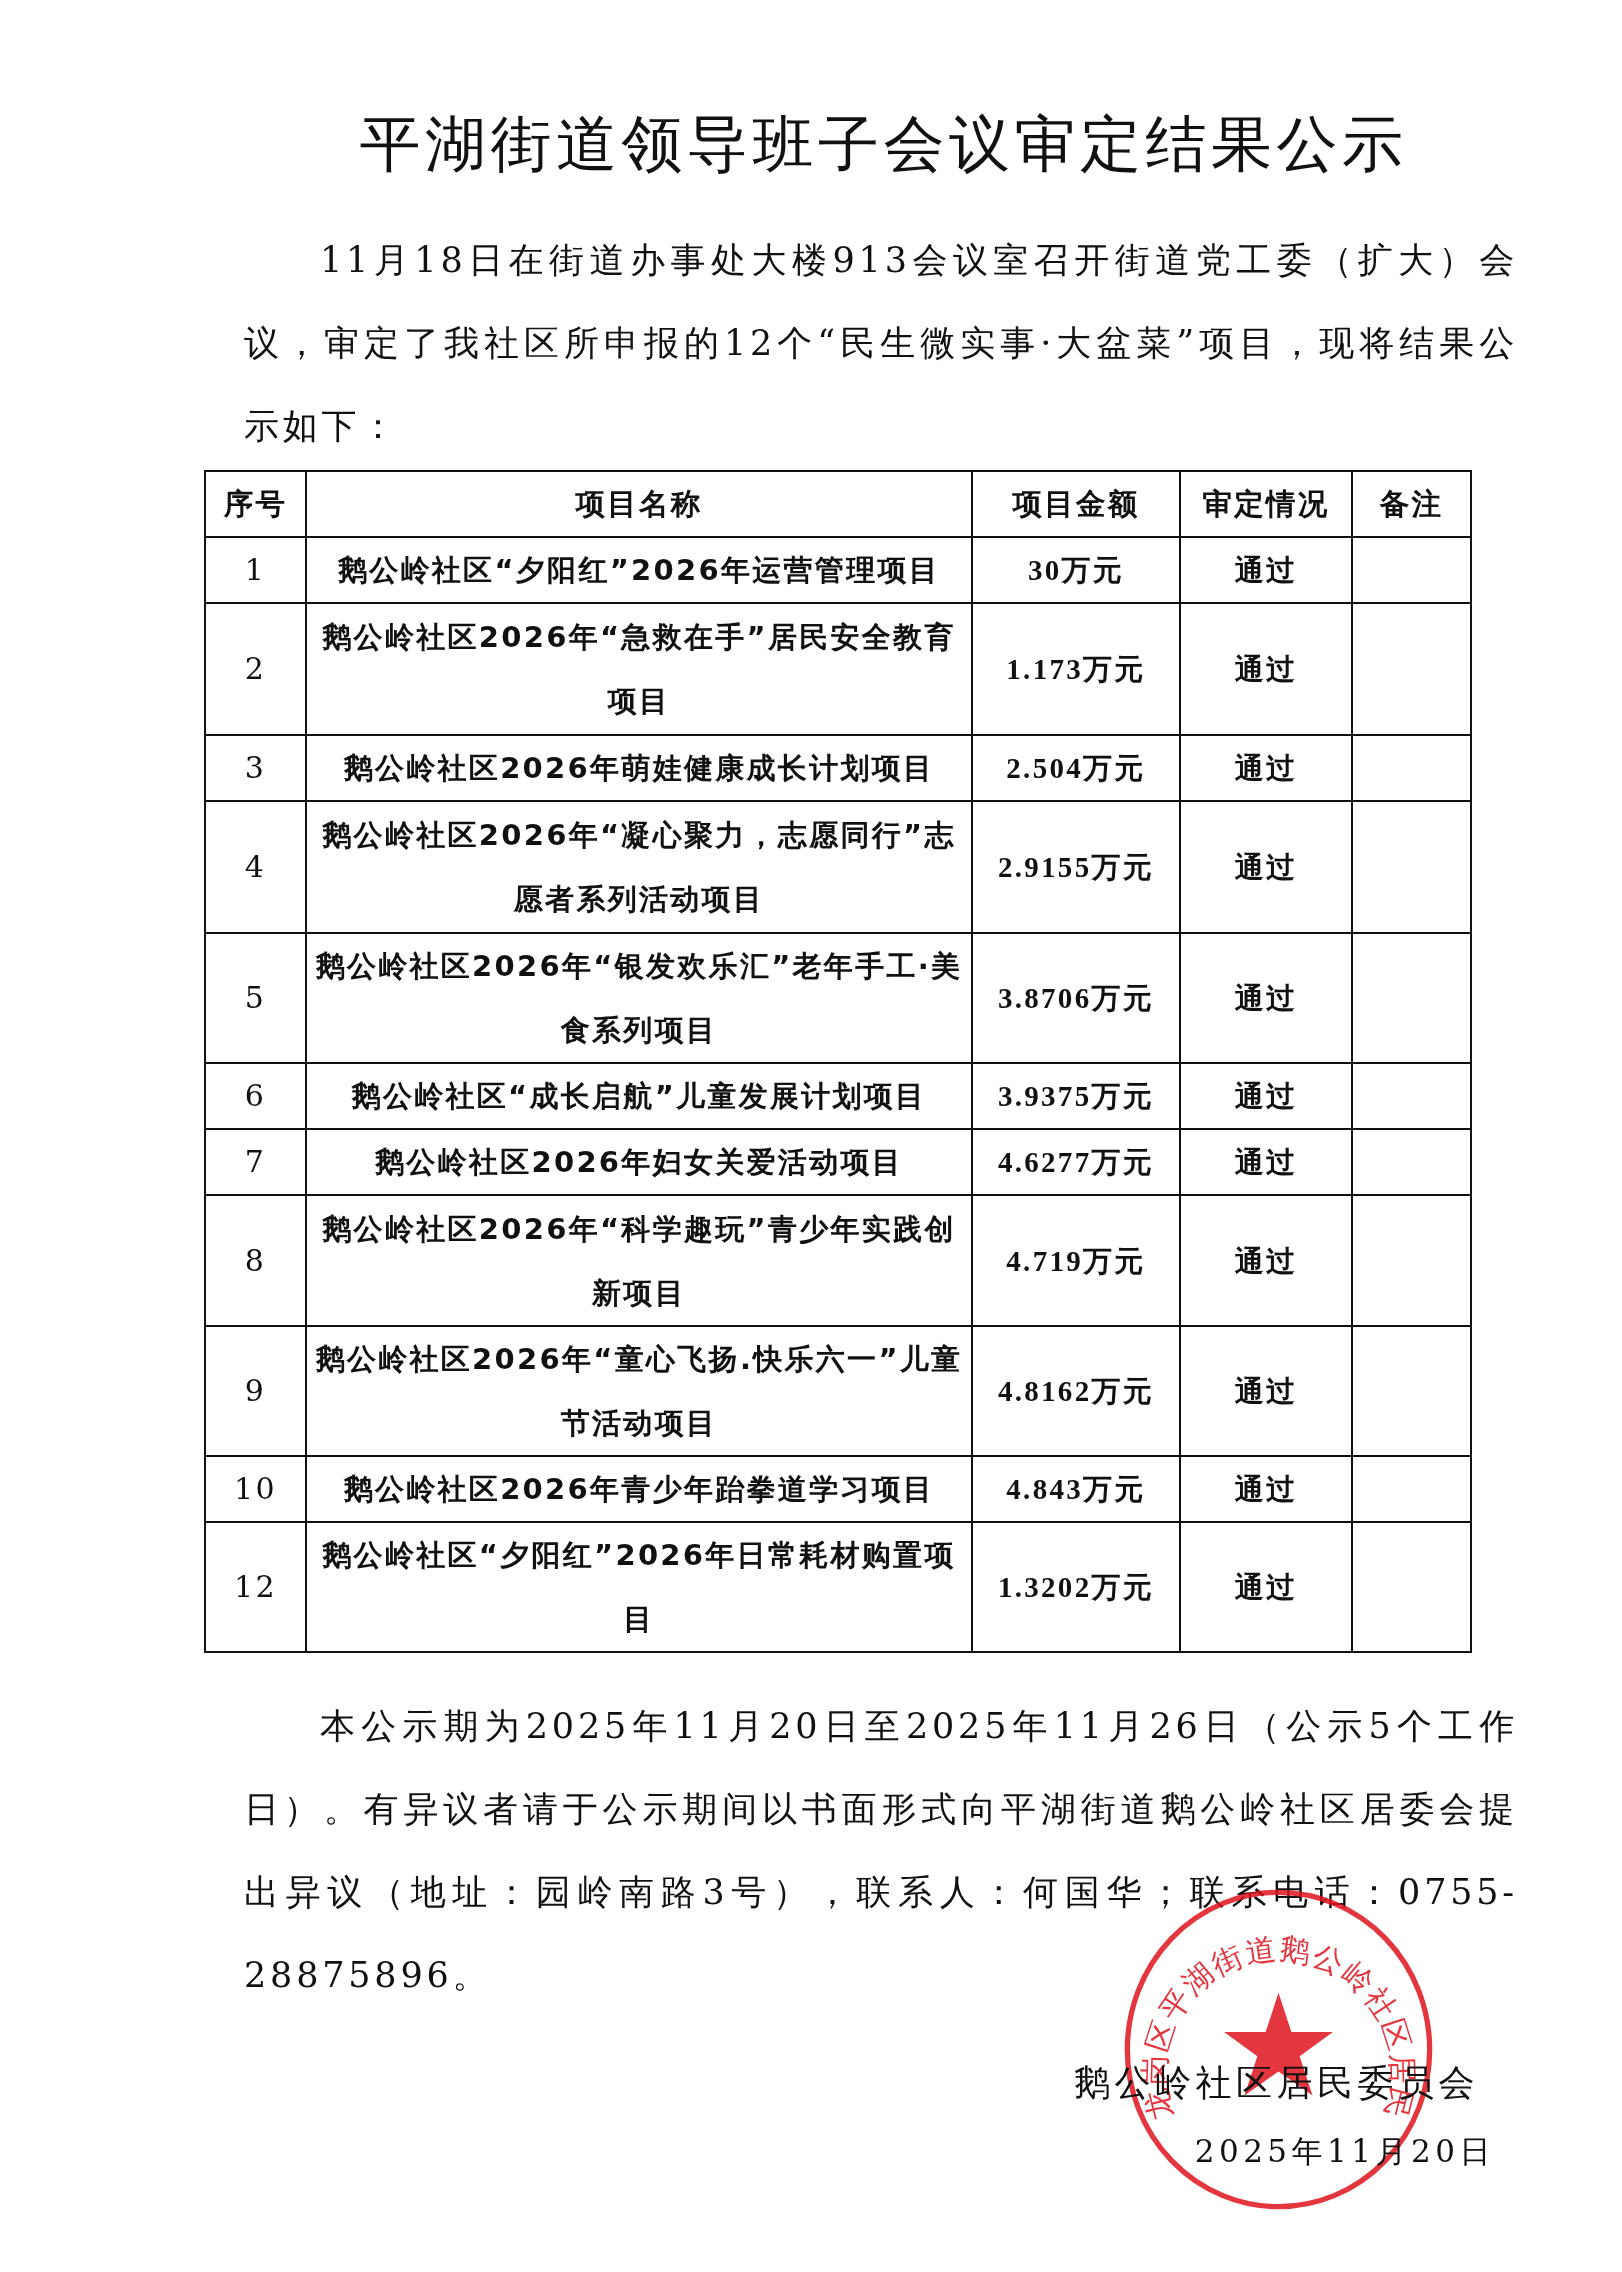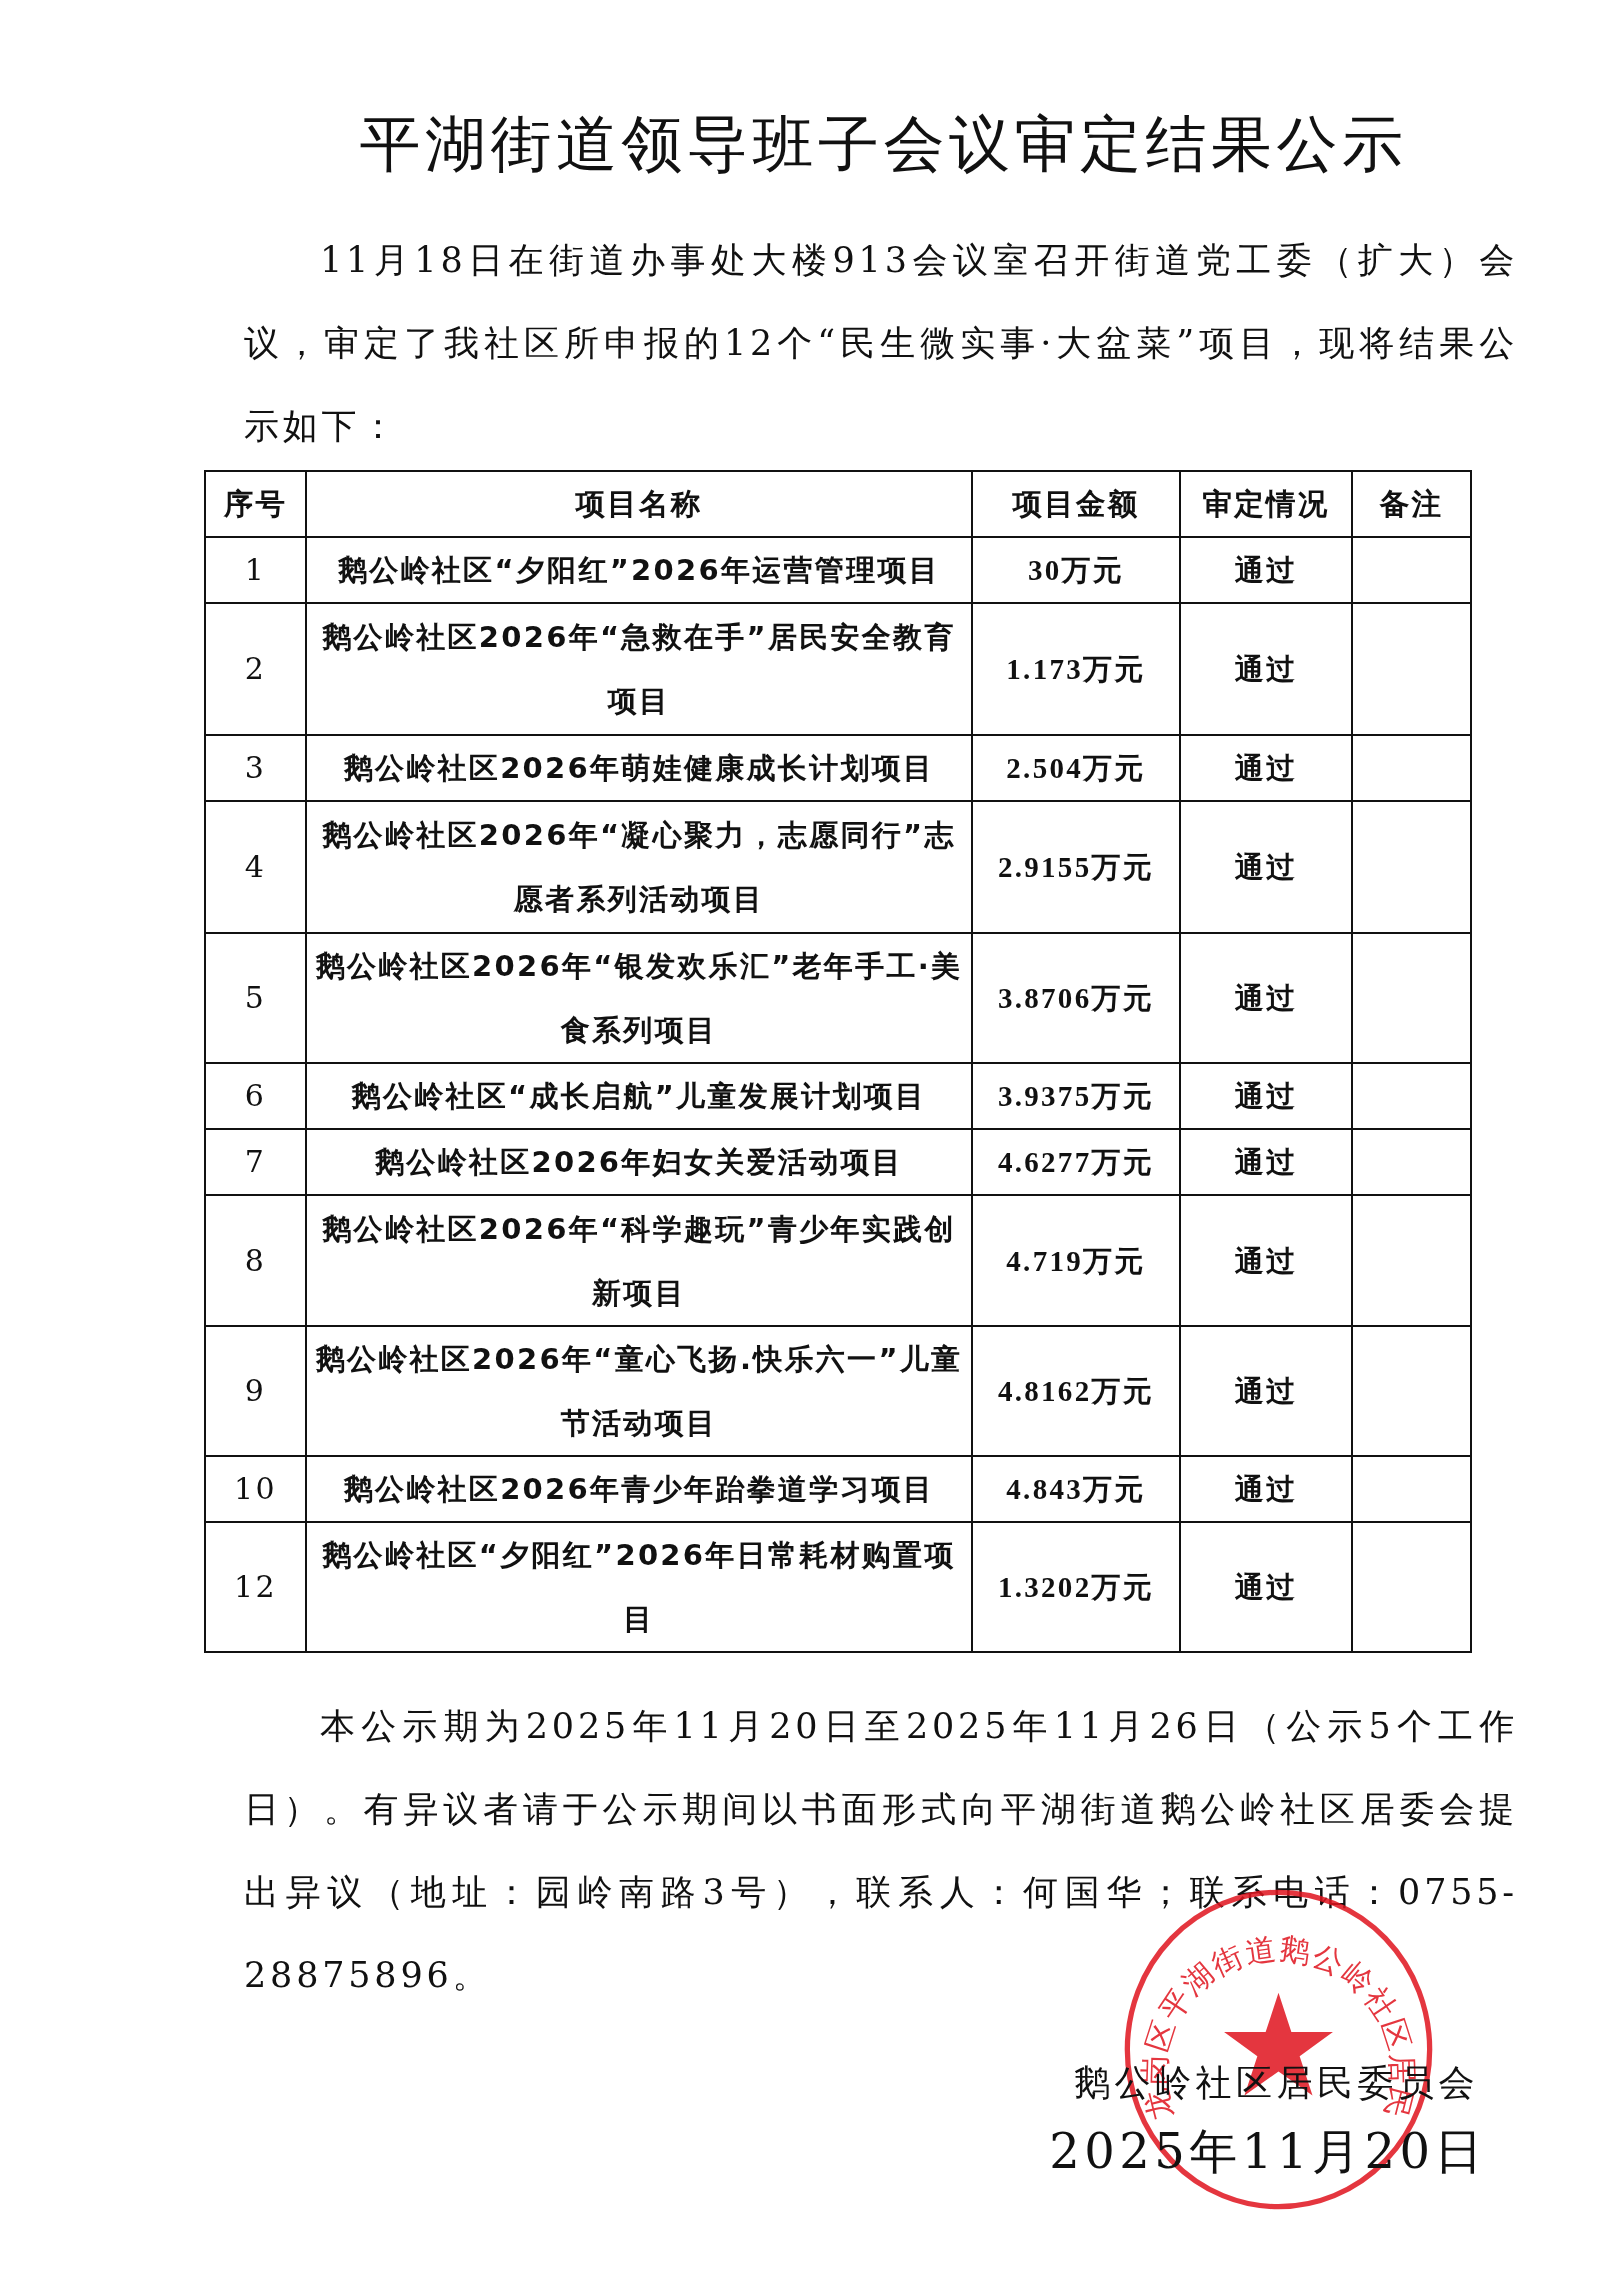--- a/index.html
+++ b/index.html
@@ -82,22 +82,22 @@
       position: absolute;
       top: 2056px;
       right: 144px;
       font-size: 36px;
       letter-spacing: 4.5px;
       line-height: 53px;
     }
     .sign-date {
       position: absolute;
       top: 2125px;
-      right: 136px;
-      font-size: 48px;
+      right: 128px;
+      font-size: 31px;
       letter-spacing: 4.5px;
       line-height: 53px;
     }
     .seal {
       position: absolute;
       left: 1116px;
       top: 1887px;
       width: 325px;
       height: 325px;
       opacity: 0.85;

